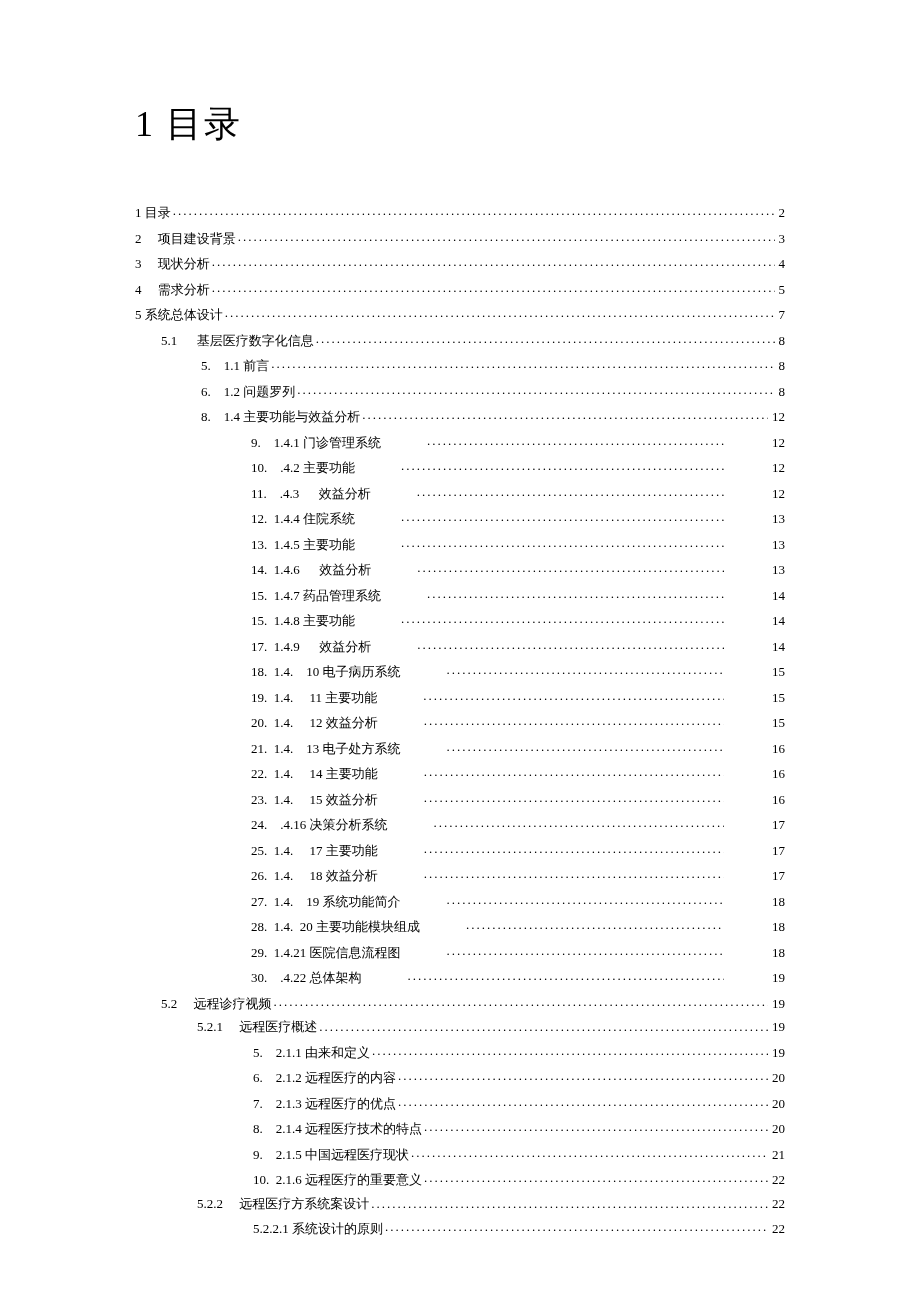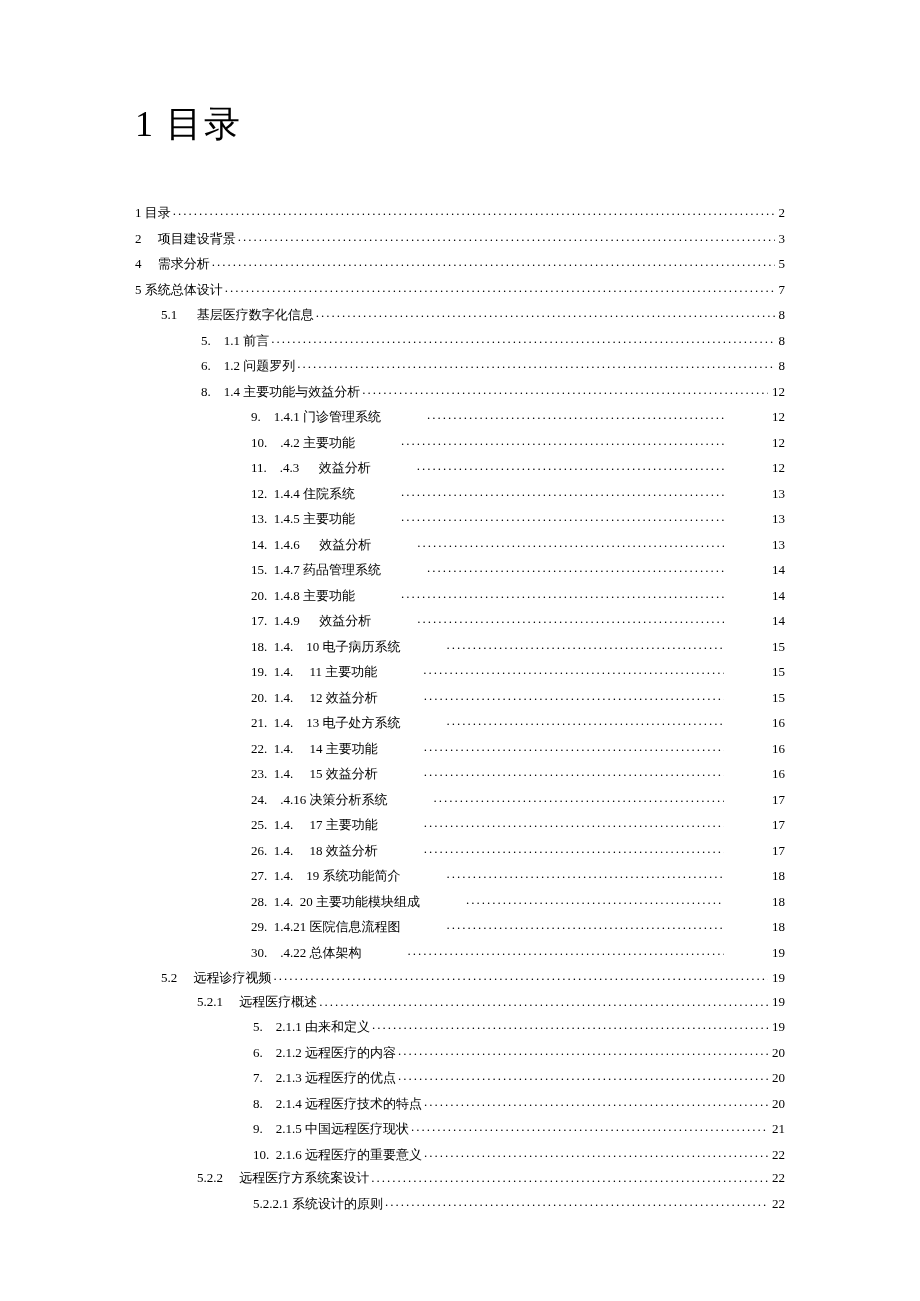--- a/index.html
+++ b/index.html
@@ -71,20 +71,25 @@
         <span class="toc-label">1 目录</span>
         <span class="toc-leader"></span>
         <span class="toc-page">2</span>
       </div>
       <div class="toc-row indent-0">
         <span class="toc-label">2     项目建设背景</span>
         <span class="toc-leader"></span>
         <span class="toc-page">3</span>
       </div>
       <div class="toc-row indent-0">
+        <span class="toc-label">3     现状分析</span>
+        <span class="toc-leader"></span>
+        <span class="toc-page">4</span>
+      </div>
+      <div class="toc-row indent-0">
         <span class="toc-label">4     需求分析</span>
         <span class="toc-leader"></span>
         <span class="toc-page">5</span>
       </div>
       <div class="toc-row indent-0">
         <span class="toc-label">5 系统总体设计</span>
         <span class="toc-leader"></span>
         <span class="toc-page">7</span>
       </div>
       <div class="toc-row indent-1">
@@ -136,21 +141,21 @@
         <span class="toc-label">14.  1.4.6      效益分析</span>
         <span class="toc-leader"></span>
         <span class="toc-page">13</span>
       </div>
       <div class="toc-row indent-3">
         <span class="toc-label">15.  1.4.7 药品管理系统</span>
         <span class="toc-leader"></span>
         <span class="toc-page">14</span>
       </div>
       <div class="toc-row indent-3">
-        <span class="toc-label">20.  1.4.8 主要功能</span>
+        <span class="toc-label">15.  1.4.8 主要功能</span>
         <span class="toc-leader"></span>
         <span class="toc-page">14</span>
       </div>
       <div class="toc-row indent-3">
         <span class="toc-label">17.  1.4.9      效益分析</span>
         <span class="toc-leader"></span>
         <span class="toc-page">14</span>
       </div>
       <div class="toc-row indent-3">
         <span class="toc-label">18.  1.4.    10 电子病历系统</span>

